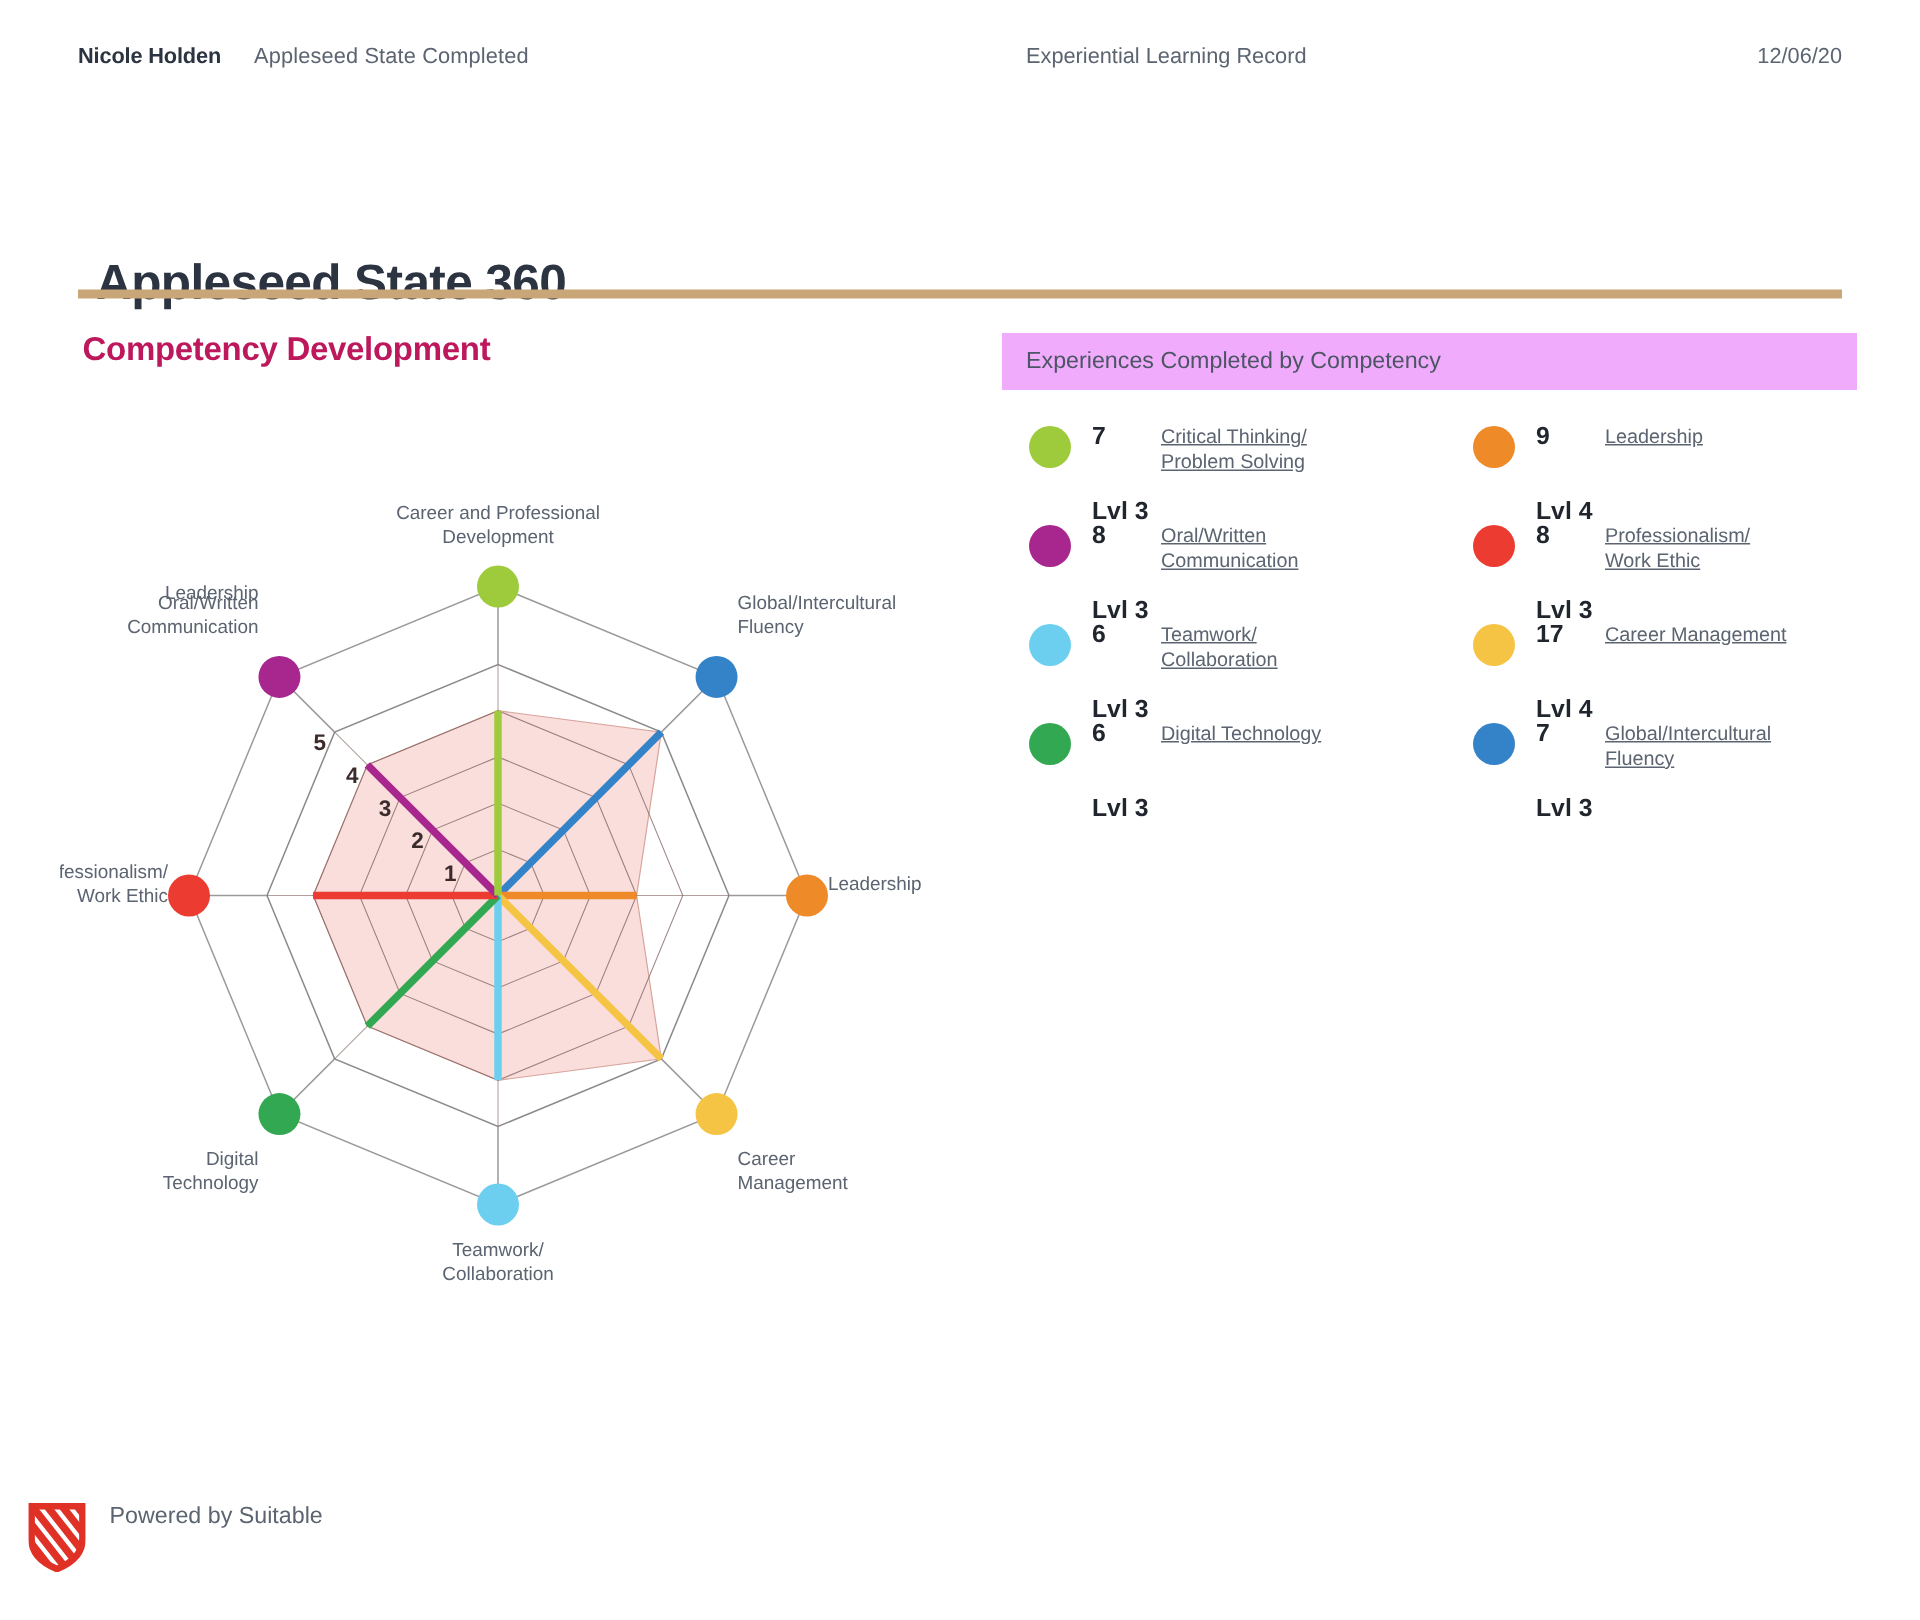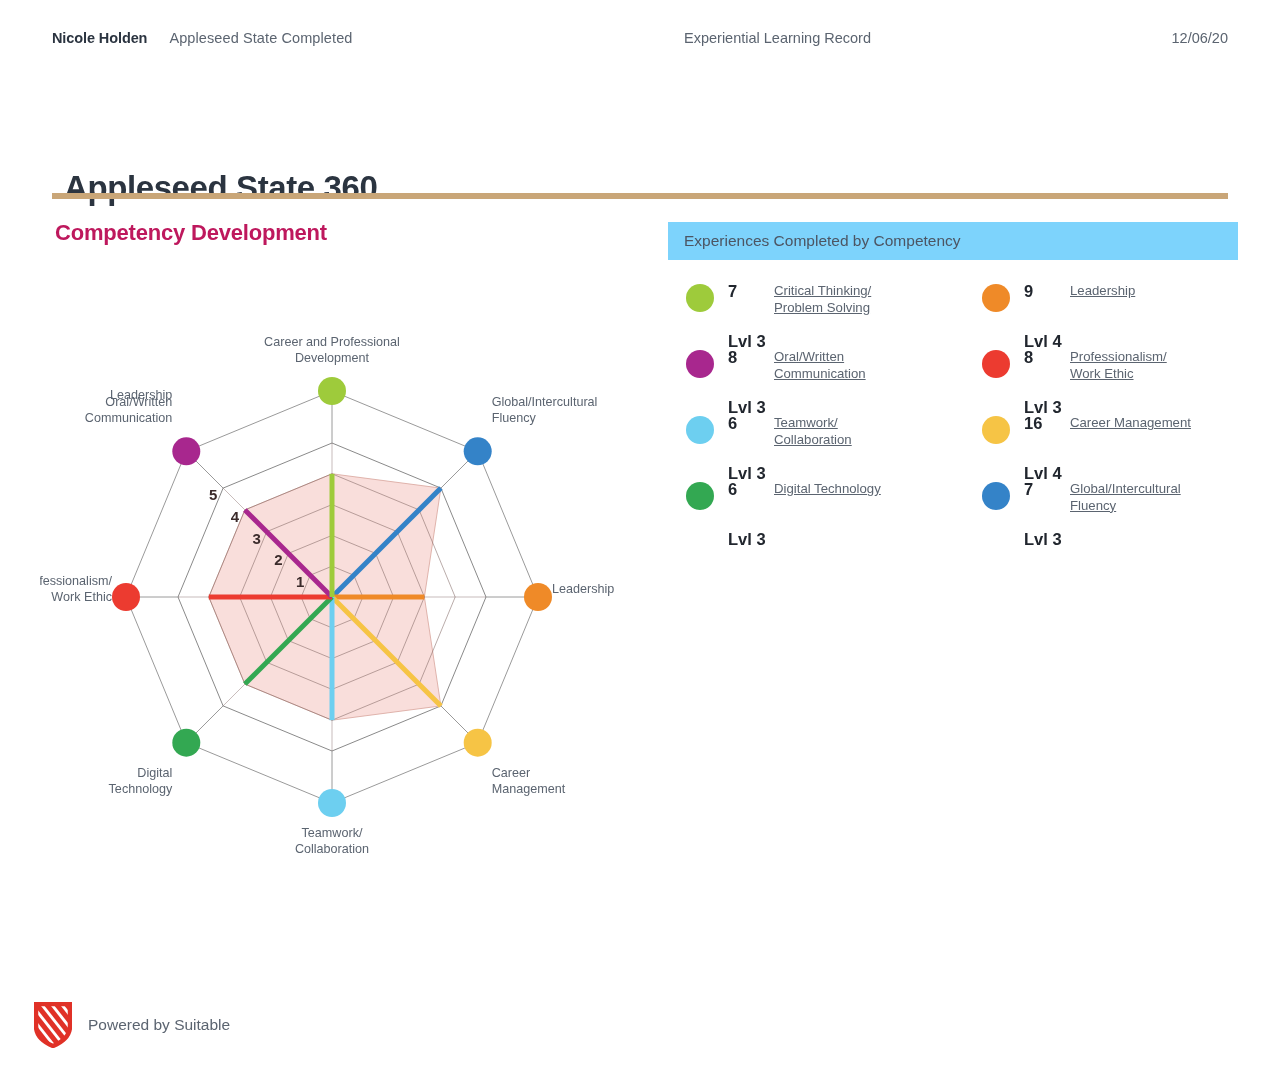--- a/index.html
+++ b/index.html
@@ -90,21 +90,21 @@
   }
 
   
   .legend-panel {
     position: absolute;
     left: 668px; top: 222px;
     width: 570px;
   }
   .legend-head {
     height: 38px;
-    background: #7dd3fc;
+    background: #f0abfc;
     display: flex;
     align-items: center;
     padding-left: 16px;
     box-sizing: border-box;
     font-size: 15.5px;
     color: #4c5563;
   }
   .legend-grid {
     position: relative;
     margin-top: 22px;
@@ -169,23 +169,22 @@
   }
   .spoke-label {
     font-family: "Liberation Sans", sans-serif;
     font-size: 12.6px;
     fill: #5b6470;
   }
 
   
   .footer {
     position: absolute;
-    left: 34px; top: 1002px;
+    left: 19px; top: 1002px;
     display: flex;
-    align-items: center;
     gap: 16px;
   }
   .footer-text {
     font-size: 15.5px;
     color: #5b6470;
   }
 </style>
 </head>
 <body>
 
@@ -254,21 +253,21 @@
         <span class="legend-num">6</span>
         <span class="legend-lvl">Lvl 3</span>
       </span>
       <span class="legend-label">Teamwork/
 Collaboration</span>
     </div>
 
     <div class="legend-item">
       <span class="legend-dot" style="background: rgb(246, 196, 69);"></span>
       <span class="legend-count">
-        <span class="legend-num">16</span>
+        <span class="legend-num">17</span>
         <span class="legend-lvl">Lvl 4</span>
       </span>
       <span class="legend-label">Career Management</span>
     </div>
 
     <div class="legend-item">
       <span class="legend-dot" style="background: rgb(51, 168, 82);"></span>
       <span class="legend-count">
         <span class="legend-num">6</span>
         <span class="legend-lvl">Lvl 3</span>

